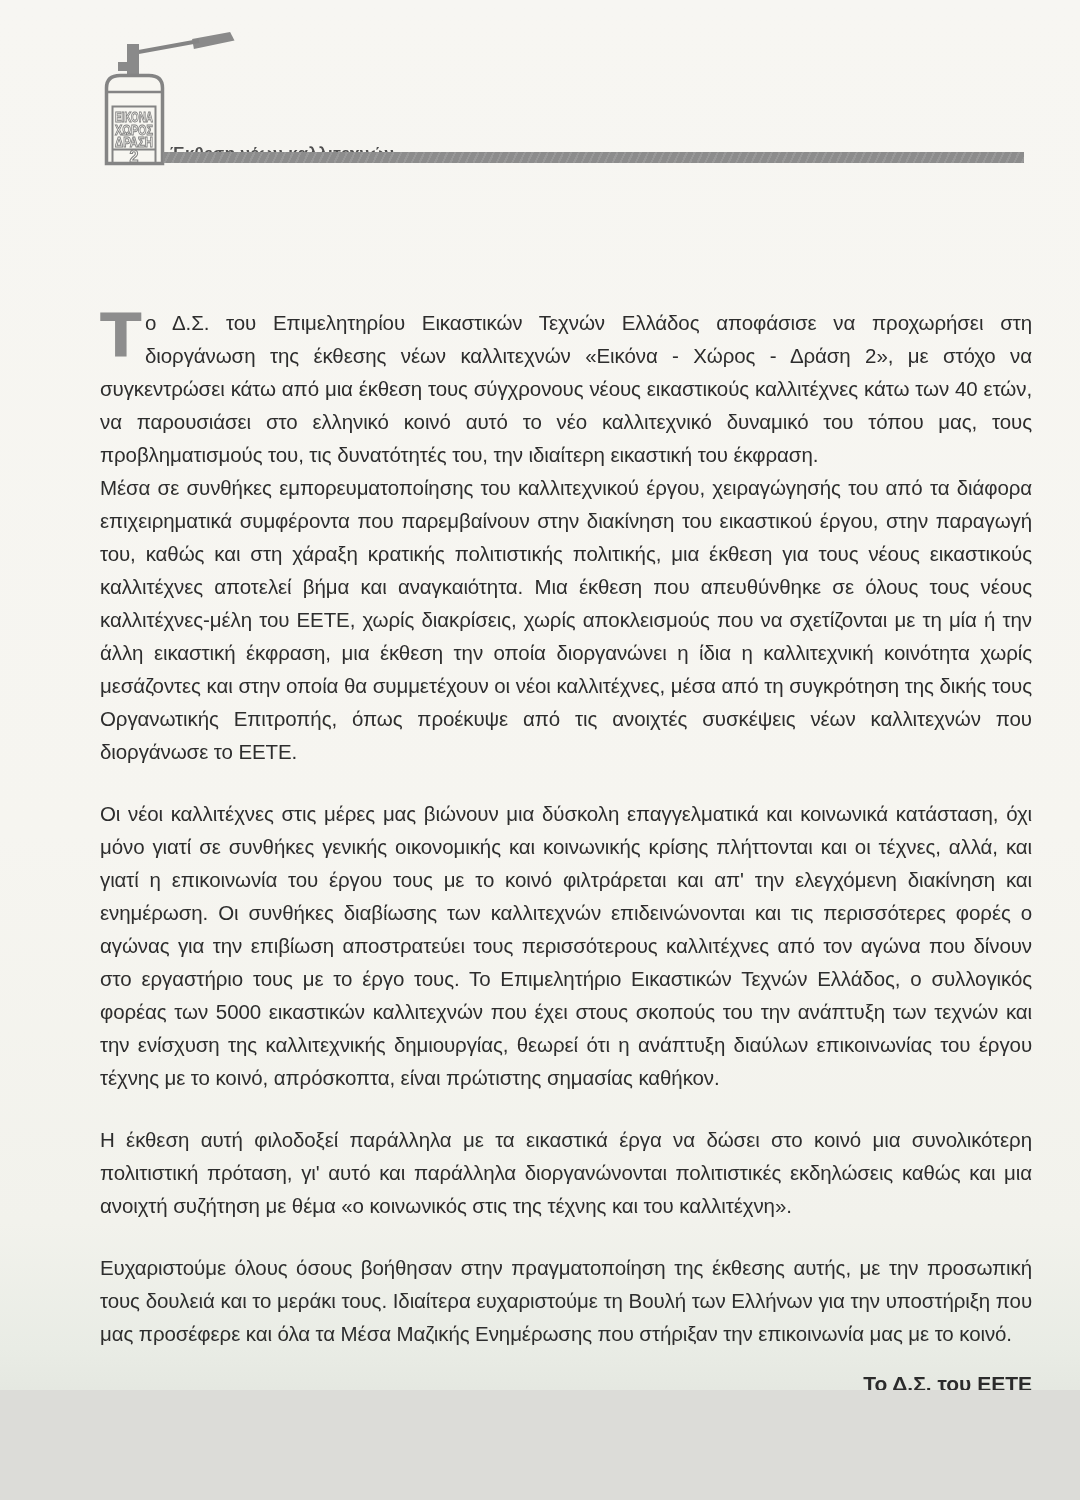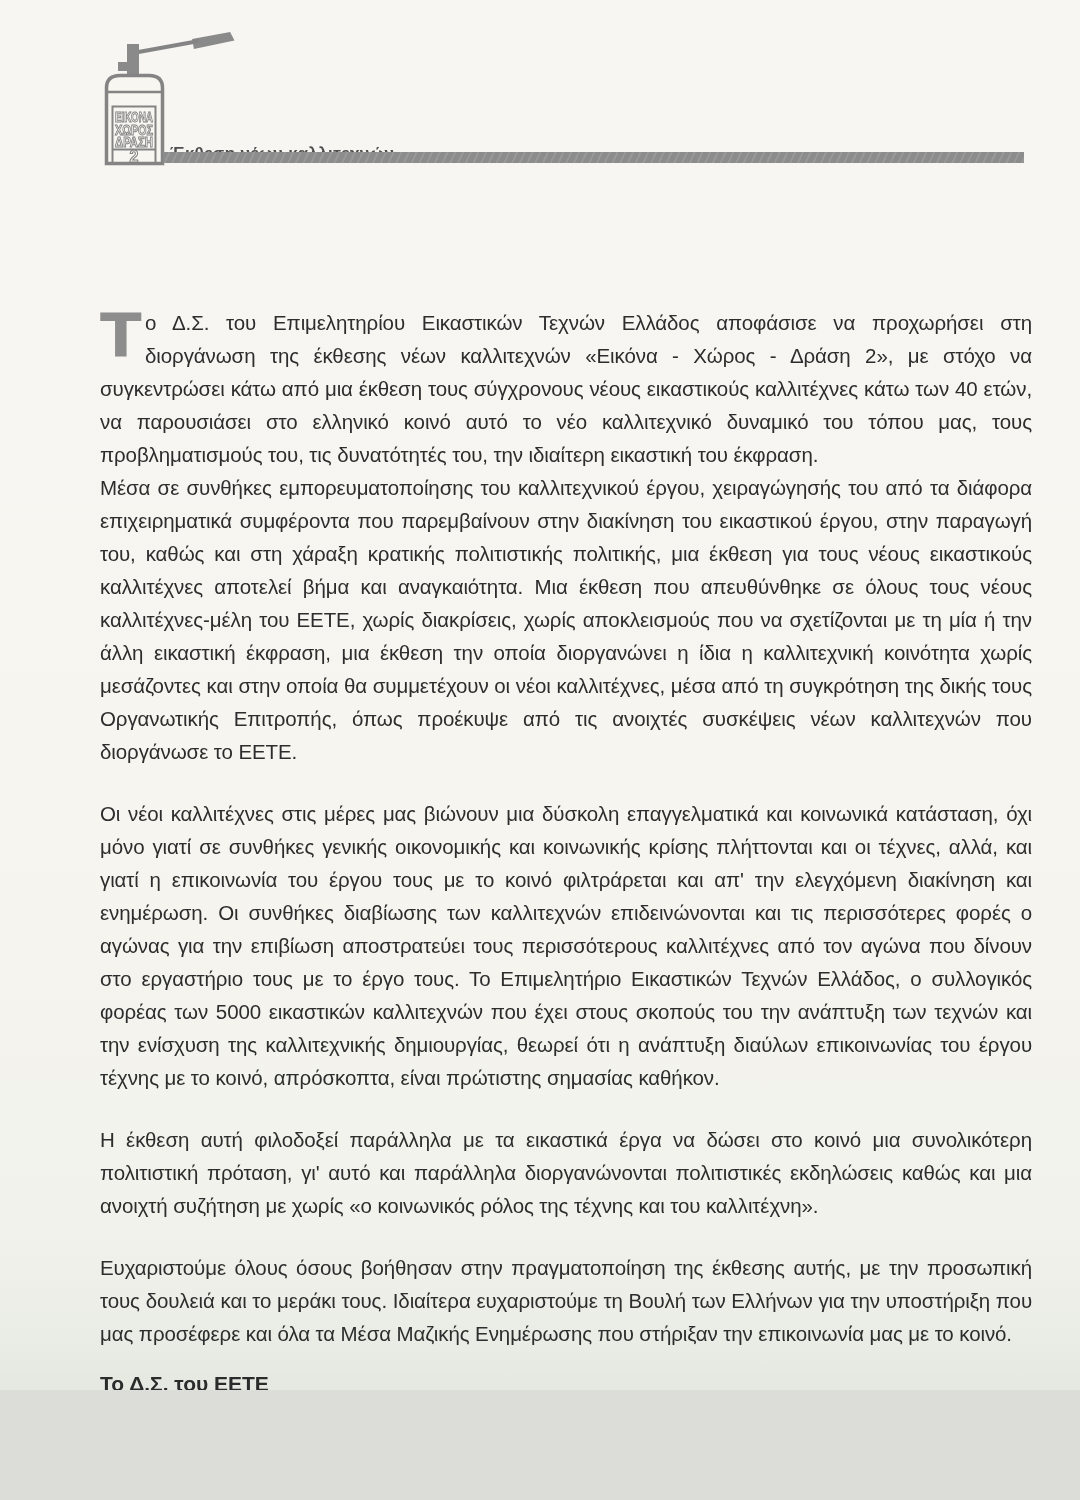--- a/index.html
+++ b/index.html
@@ -80,21 +80,21 @@
     font-size: 61px;
     line-height: 52px;
     color: #8d8d8d;
   }
 
   .signature {
     position: absolute;
     left: 100px;
     top: 1372px;
     width: 932px;
-    text-align: left;
+    text-align: right;
     font-weight: bold;
     font-size: 21px;
     color: #2b2b2b;
   }
 
   .page-number {
     position: absolute;
     left: 102px;
     top: 1420px;
     font-size: 22px;
@@ -133,21 +133,21 @@
 
   <div class="tagline">Έκθεση νέων καλλιτεχνών</div>
   <div class="header-rule"></div>
 
   <div class="article">
     <p>
       <span class="dropcap">Τ</span><span>ο Δ.Σ. του Επιμελητηρίου Εικαστικών Τεχνών Ελλάδος αποφάσισε να προχωρήσει στη διοργάνωση της έκθεσης νέων καλλιτεχνών «Εικόνα - Χώρος - Δράση 2», με στόχο να συγκεντρώσει κάτω από μια έκθεση τους σύγχρονους νέους εικαστικούς καλλιτέχνες κάτω των 40 ετών, να παρουσιάσει στο ελληνικό κοινό αυτό το νέο καλλιτεχνικό δυναμικό του τόπου μας, τους προβληματισμούς του, τις δυνατότητές του, την ιδιαίτερη εικαστική του έκφραση.</span>
     </p>
     <p>Μέσα σε συνθήκες εμπορευματοποίησης του καλλιτεχνικού έργου, χειραγώγησής του από τα διάφορα επιχειρηματικά συμφέροντα που παρεμβαίνουν στην διακίνηση του εικαστικού έργου, στην παραγωγή του, καθώς και στη χάραξη κρατικής πολιτιστικής πολιτικής, μια έκθεση για τους νέους εικαστικούς καλλιτέχνες αποτελεί βήμα και αναγκαιότητα. Μια έκθεση που απευθύνθηκε σε όλους τους νέους καλλιτέχνες-μέλη του ΕΕΤΕ, χωρίς διακρίσεις, χωρίς αποκλεισμούς που να σχετίζονται με τη μία ή την άλλη εικαστική έκφραση, μια έκθεση την οποία διοργανώνει η ίδια η καλλιτεχνική κοινότητα χωρίς μεσάζοντες και στην οποία θα συμμετέχουν οι νέοι καλλιτέχνες, μέσα από τη συγκρότηση της δικής τους Οργανωτικής Επιτροπής, όπως προέκυψε από τις ανοιχτές συσκέψεις νέων καλλιτεχνών που διοργάνωσε το ΕΕΤΕ.</p>
     <p class="spaced">Οι νέοι καλλιτέχνες στις μέρες μας βιώνουν μια δύσκολη επαγγελματικά και κοινωνικά κατάσταση, όχι μόνο γιατί σε συνθήκες γενικής οικονομικής και κοινωνικής κρίσης πλήττονται και οι τέχνες, αλλά, και γιατί η επικοινωνία του έργου τους με το κοινό φιλτράρεται και απ' την ελεγχόμενη διακίνηση και ενημέρωση. Οι συνθήκες διαβίωσης των καλλιτεχνών επιδεινώνονται και τις περισσότερες φορές ο αγώνας για την επιβίωση αποστρατεύει τους περισσότερους καλλιτέχνες από τον αγώνα που δίνουν στο εργαστήριο τους με το έργο τους. Το Επιμελητήριο Εικαστικών Τεχνών Ελλάδος, ο συλλογικός φορέας των 5000 εικαστικών καλλιτεχνών που έχει στους σκοπούς του την ανάπτυξη των τεχνών και την ενίσχυση της καλλιτεχνικής δημιουργίας, θεωρεί ότι η ανάπτυξη διαύλων επικοινωνίας του έργου τέχνης με το κοινό, απρόσκοπτα, είναι πρώτιστης σημασίας καθήκον.</p>
-    <p class="spaced">Η έκθεση αυτή φιλοδοξεί παράλληλα με τα εικαστικά έργα να δώσει στο κοινό μια συνολικότερη πολιτιστική πρόταση, γι' αυτό και παράλληλα διοργανώνονται πολιτιστικές εκδηλώσεις καθώς και μια ανοιχτή συζήτηση με χωρίς «ο κοινωνικός ρόλος της τέχνης και του καλλιτέχνη».</p>
+    <p class="spaced">Η έκθεση αυτή φιλοδοξεί παράλληλα με τα εικαστικά έργα να δώσει στο κοινό μια συνολικότερη πολιτιστική πρόταση, γι' αυτό και παράλληλα διοργανώνονται πολιτιστικές εκδηλώσεις καθώς και μια ανοιχτή συζήτηση με θέμα «ο κοινωνικός στις της τέχνης και του καλλιτέχνη».</p>
     <p class="spaced">Ευχαριστούμε όλους όσους βοήθησαν στην πραγματοποίηση της έκθεσης αυτής, με την προσωπική τους δουλειά και το μεράκι τους. Ιδιαίτερα ευχαριστούμε τη Βουλή των Ελλήνων για την υποστήριξη που μας προσέφερε και όλα τα Μέσα Μαζικής Ενημέρωσης που στήριξαν την επικοινωνία μας με το κοινό.</p>
   </div>
 
   <div class="signature">Το Δ.Σ. του ΕΕΤΕ</div>
 
   <div class="page-number">4</div>
 
 </div>
 
 </body></html>

